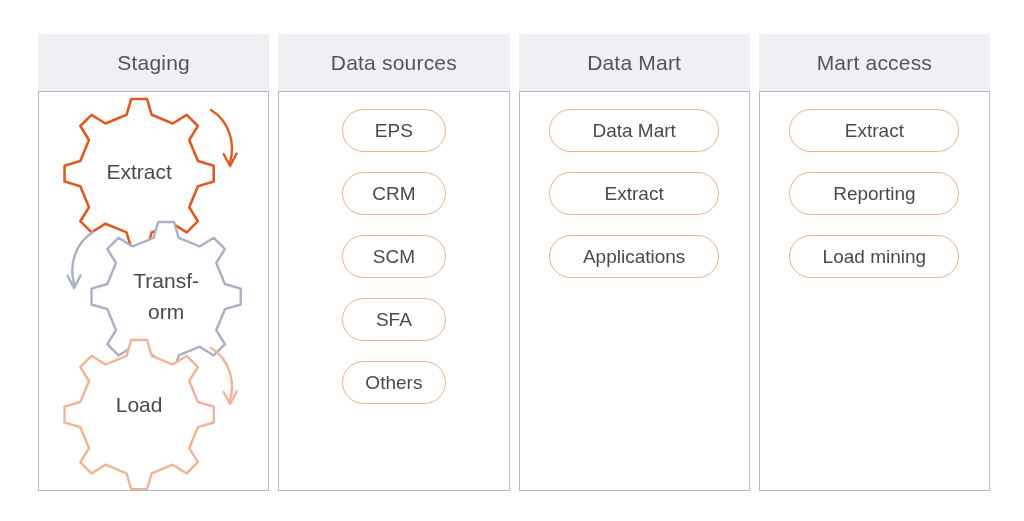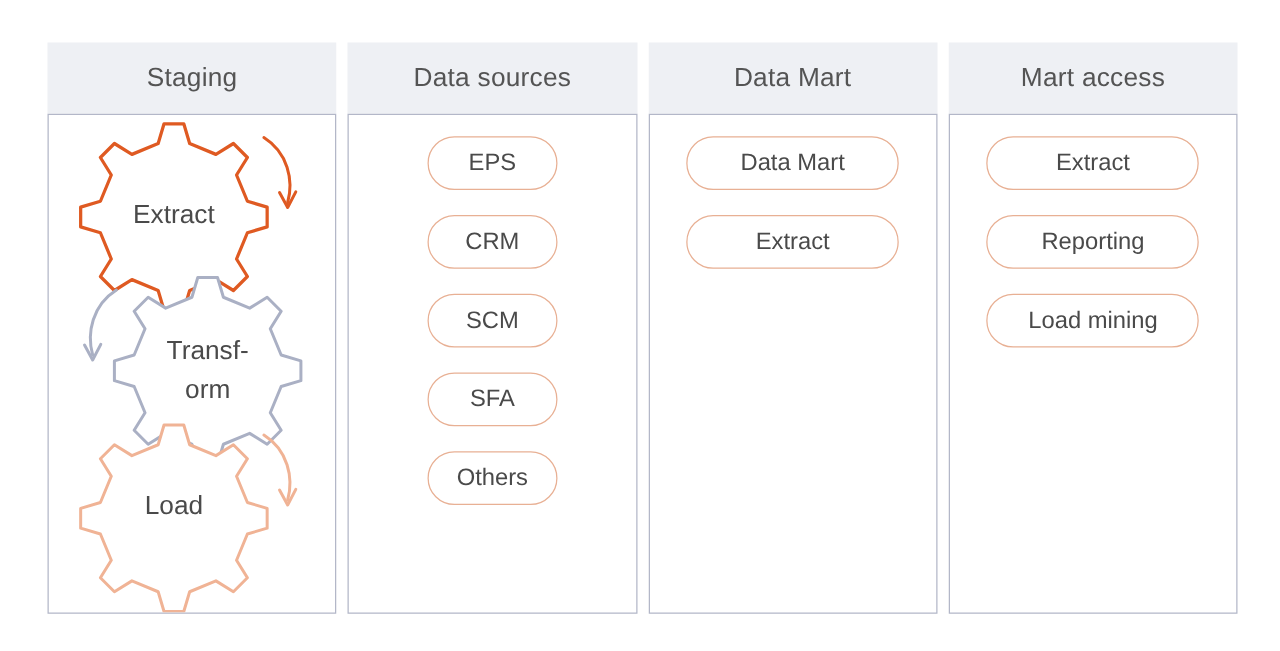--- a/index.html
+++ b/index.html
@@ -243,20 +243,23 @@
         <span class="col-header-label">Data Mart</span>
       </div>
       <div class="col-body">
         <div class="pill-list wide">
           <div class="pill pill-wide">
             <span class="pill-label">Data Mart</span>
           </div>
           <div class="pill pill-wide">
             <span class="pill-label">Extract</span>
           </div>
+          <div class="pill pill-wide">
+            <span class="pill-label">Applications</span>
+          </div>
         </div>
       </div>
     </div>
 
     <div class="column">
       <div class="col-header">
         <span class="col-header-label">Mart access</span>
       </div>
       <div class="col-body">
         <div class="pill-list wide">

